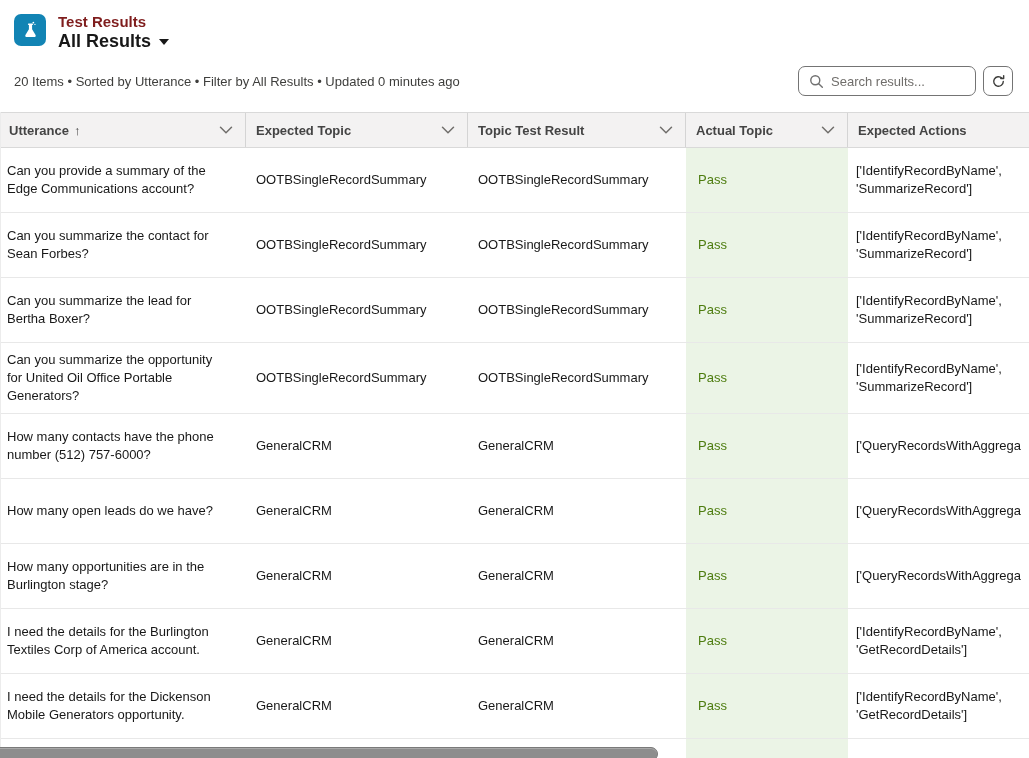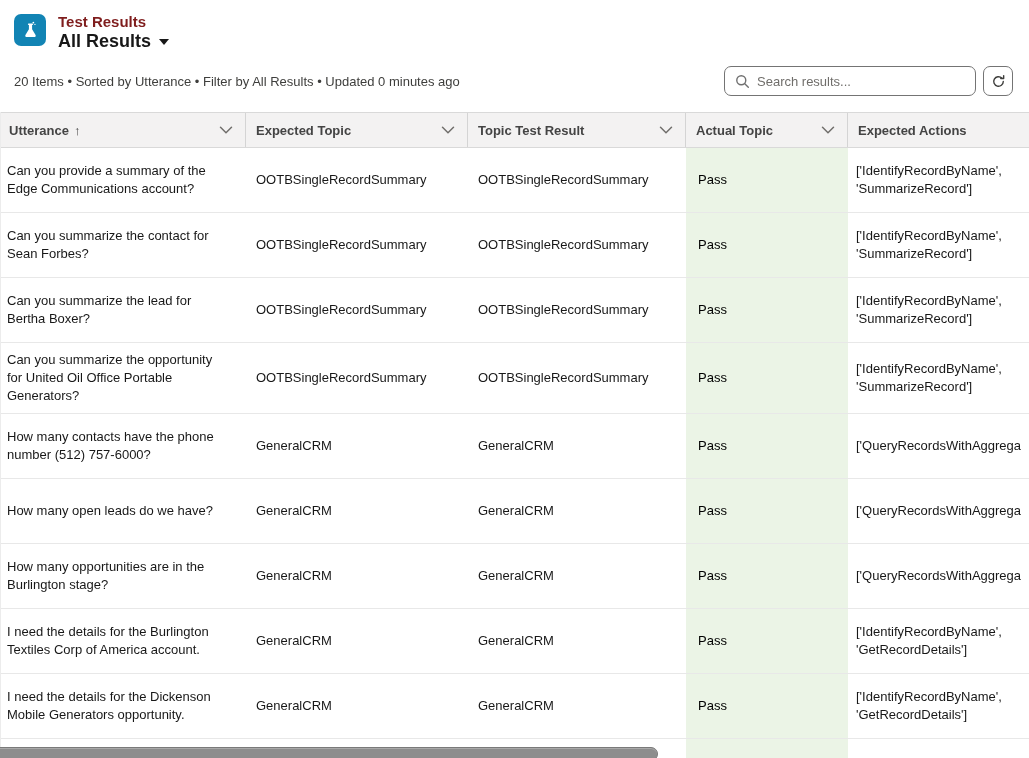--- a/index.html
+++ b/index.html
@@ -42,21 +42,21 @@
   
   .toolbar {
     height: 50px;
     display: flex; align-items: center;
     padding: 0 16px 0 14px;
   }
   .status-text { font-size: 13px; color: #3e3e3c; }
   .toolbar-spacer { flex: 1; }
   .search-box {
     display: flex; align-items: center;
-    width: 252px; height: 30px;
+    width: 178px; height: 30px;
     border: 1px solid #747474; border-radius: 7px;
     background: #fff; padding: 0 8px 0 10px;
   }
   .search-box input {
     border: none; outline: none; flex: 1; min-width: 0;
     font-family: inherit; font-size: 13px; color: #181818;
     background: transparent;
   }
   .search-box input::placeholder { color: #706e6b; }
   .search-icon-wrap { display: flex; margin-right: 7px; }
@@ -101,21 +101,21 @@
   }
   .td {
     display: flex; align-items: center;
     padding: 8px 10px;
     font-size: 13px; line-height: 18px; color: #181818;
     min-height: 64px;
   }
   .td.utterance { padding-left: 6px; padding-right: 4px; }
   .td.utterance span { display: block; max-width: 215px; }
   .td.result { background: #ebf4e6; padding-left: 12px; }
-  .td.result span { color: #000000; }
+  .td.result span { color: #4d7c0f; }
   .td.actions { padding-left: 8px; }
   .td.actions span { display: block; max-width: 175px; }
   
   .hscroll-thumb {
     position: absolute;
     left: -14px; bottom: -3px;
     width: 672px; height: 14px;
     border-radius: 8px;
     background: #8d8d8d;
     border: 1px solid #7a7a7a;

